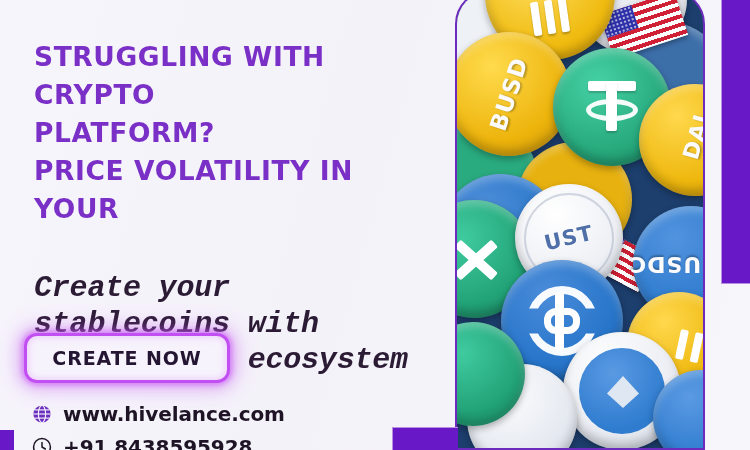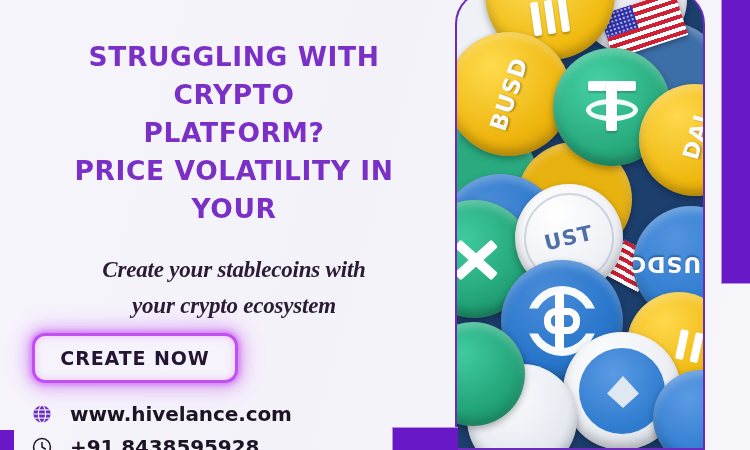--- a/index.html
+++ b/index.html
@@ -16,48 +16,47 @@
     width:750px; height:450px;
     background: linear-gradient(105deg,#f7f5fc 0%, #f4f2f9 45%, #f7f6fb 100%);
     overflow:hidden;
   }
 
   
   .copy-col {
     position:absolute;
     left:34px; top:38px;
     width:400px;
-    text-align:center;
   }
 
   .headline {
     font-size:26.5px;
     line-height:38px;
     font-weight:700;
     letter-spacing:0.6px;
     color:#7a2fc6;
     text-transform:uppercase;
     font-family:"DejaVu Sans", sans-serif;
   }
 
   .subhead {
-    margin-top:24px;
-    font-size:23px;
+    margin-top:42px;
+    font-size:30px;
     line-height:36px;
     font-weight:700;
     font-style:italic;
     letter-spacing:-0.2px;
     color:#2b1b34;
-    font-family:Liberation Serif, serif;
+    font-family:Liberation Mono, monospace;
   }
 
   
   .cta-wrap {
     position:absolute;
-    left:32px; top:333px;
+    left:24px; top:333px;
   }
   .cta-btn {
     display:flex; align-items:center; justify-content:center;
     width:206px; height:50px;
     background:#f7f3fc;
     border:3px solid #c24ff2;
     border-radius:13px;
     box-shadow:
       0 0 1px #e2a8fb,
       0 0 5px 2px rgba(200,90,245,.55),
@@ -75,21 +74,21 @@
   }
 
   
   .contact {
     position:absolute;
     left:32px; top:402px;
     display:flex; flex-direction:column;
     gap:9px;
   }
   .contact-row {
-    display:flex; align-items:center; gap:18px;
+    display:flex; align-items:center; gap:11px;
   }
   .contact-row .txt {
     font-size:20px;
     font-weight:700;
     letter-spacing:-0.1px;
     color:#1e1426;
     font-family:"DejaVu Sans", sans-serif;
     white-space:nowrap;
   }
   .ico { width:20px; height:20px; flex:0 0 20px; display:block; }

